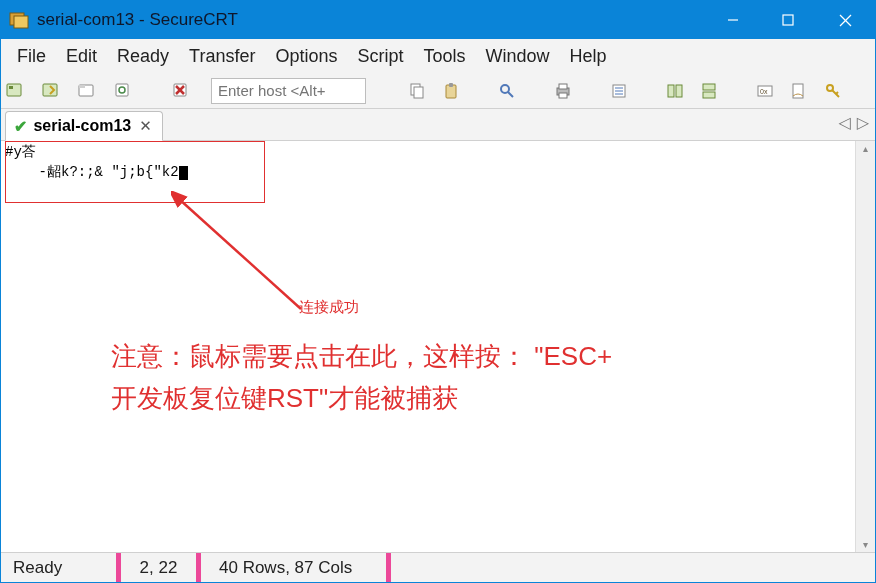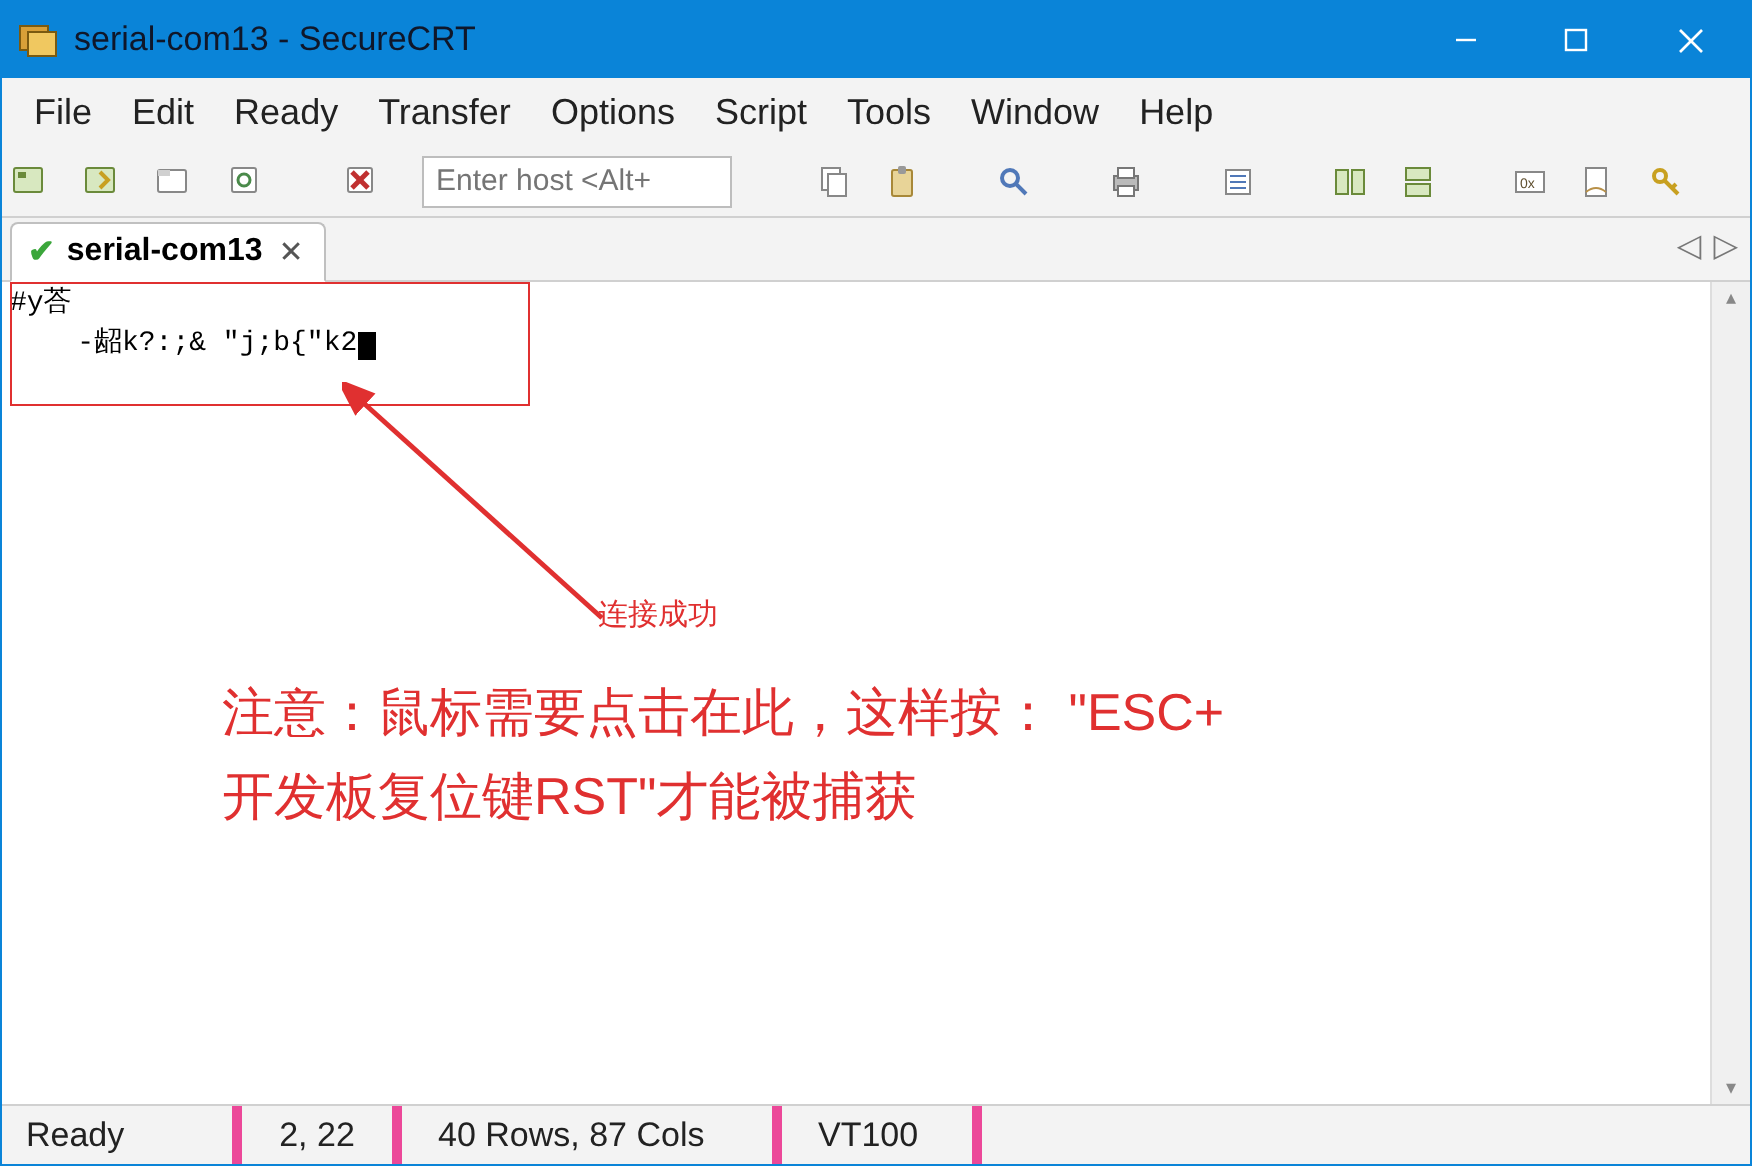--- a/index.html
+++ b/index.html
@@ -402,15 +402,14 @@
   <div class="annot-label2">
     <span>注意：鼠标需要点击在此，这样按：  "ESC+</span><br>
     <span>开发板复位键RST"才能被捕获</span>
   </div>
 </div>
 
 <div class="statusbar">
   <div class="status-cell ready">Ready</div>
   <div class="status-cell pos">2,  22</div>
   <div class="status-cell dims">40 Rows, 87 Cols</div>
-  <div class="status-cell emul">VT100</div>
   <div class="status-cell status-spacer"></div>
 </div>
 
 </body></html>

